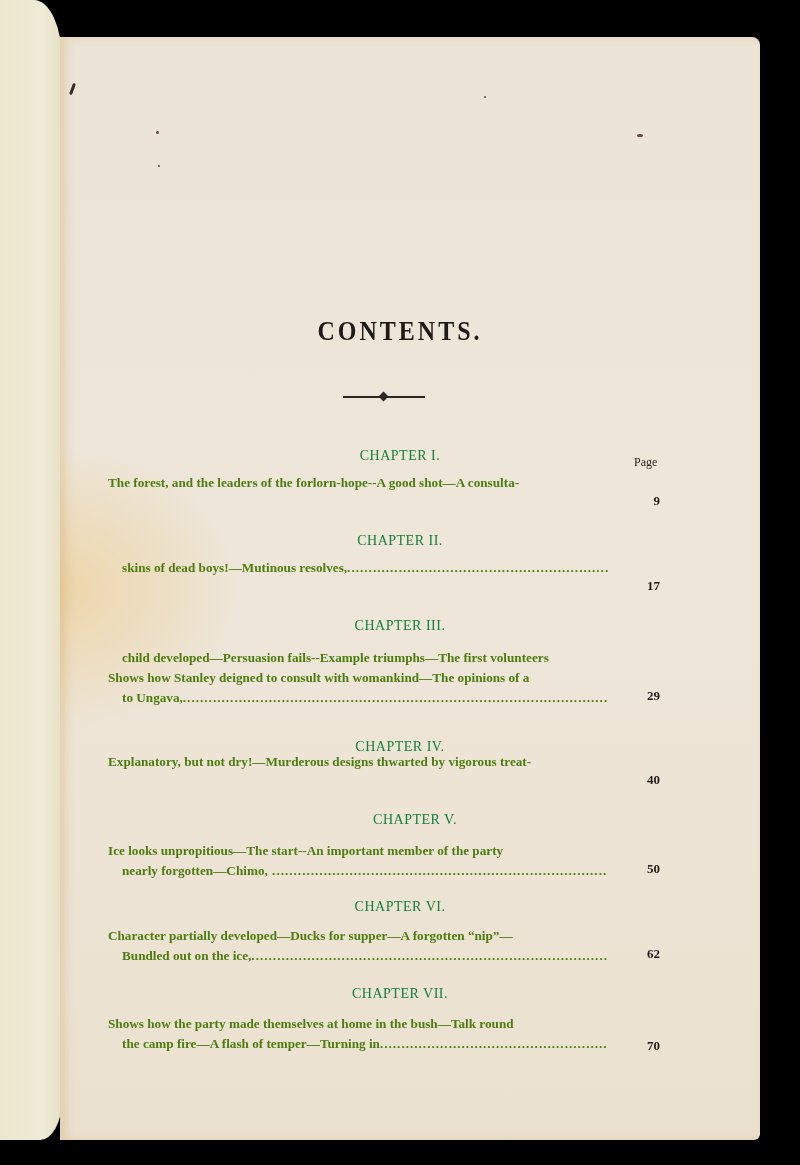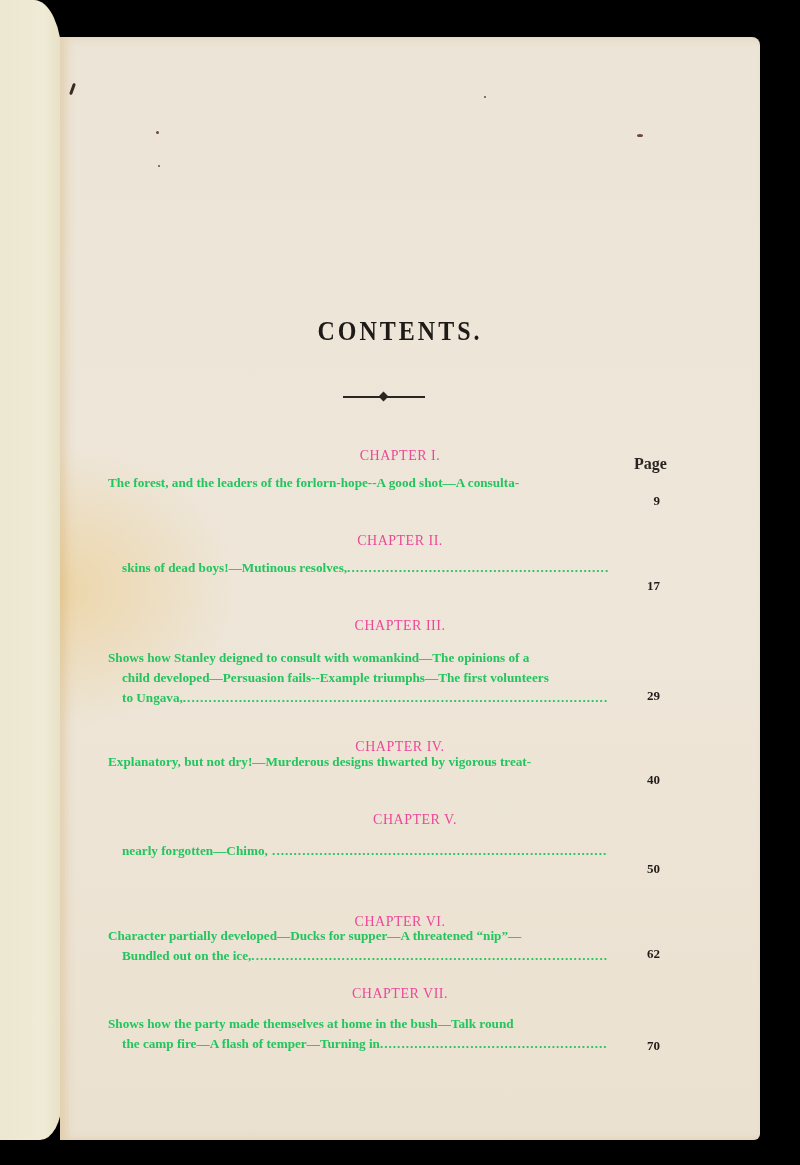--- a/index.html
+++ b/index.html
@@ -28,28 +28,28 @@
       font-size:24px; letter-spacing:3px; color:#1e1a17; font-weight:bold;
       transform:scaleY(1.15);
     }
     .ornament {
       position:absolute; left:343px; top:396px; width:82px; height:2px; background:#2a2522;
     }
     .ornament .dia {
       position:absolute; left:37px; top:-3px; width:7px; height:7px; background:#2a2522; transform:rotate(45deg);
     }
     .page-label {
-      position:absolute; left:634px; top:455px; font-size:16px; font-weight:bold; color:#2a2522;text-align:center;
+      position:absolute; left:634px; top:455px; font-size:12px; font-weight:normal; color:#2a2522;text-align:center;
     }
     .chapter-head {
-      position:absolute; left:0; right:0; text-align:center; font-size:14px; color:#ec4899;
+      position:absolute; left:0; right:0; text-align:center; font-size:14px; color:#15803d;
       letter-spacing:0.5px;
     }
     .entry {
-      position:absolute; left:108px; width:500px; font-size:13.2px; color:#22c55e;
+      position:absolute; left:108px; width:500px; font-size:13.2px; color:#4d7c0f;
       line-height:20px; font-weight:bold; font-stretch:condensed; text-align:justify;
     }
     .entry .line { display:block; white-space:nowrap; overflow:hidden; }
     .entry .indent { padding-left:14px; }
     .entry .dots { letter-spacing:1px; }
     .pnum {
       position:absolute; left:620px; width:40px; text-align:right; font-size:13px; font-weight:bold; color:#221d1a;
     }
   </style>
 </head>
@@ -78,41 +78,42 @@
 <div class="pnum" style="top:493px;">9</div>
 
 <div class="chapter-head" style="top:533px;">CHAPTER II.</div>
 <div class="entry" style="top:558px;">
   <span class="line indent"><span>skins of dead boys!—Mutinous resolves,</span><span class="dots">..........................................................................</span></span>
 </div>
 <div class="pnum" style="top:578px;">17</div>
 
 <div class="chapter-head" style="top:618px;">CHAPTER III.</div>
 <div class="entry" style="top:648px;">
+  <span class="line indent">child developed—Persuasion fails--Example triumphs—The first volunteers</span>
   <span class="line">Shows how Stanley deigned to consult with womankind—The opinions of a</span>
-  <span class="line indent">child developed—Persuasion fails--Example triumphs—The first volunteers</span>
   <span class="line indent"><span>to Ungava,</span><span class="dots">..................................................................................................................................</span></span>
 </div>
 <div class="pnum" style="top:688px;">29</div>
 
 <div class="chapter-head" style="top:723px;margin-top:16px;">CHAPTER IV.</div>
 <div class="entry" style="top:752px;">
   <span class="line">Explanatory, but not dry!—Murderous designs thwarted by vigorous treat-</span>
 </div>
 <div class="pnum" style="top:772px;">40</div>
 
 <div class="chapter-head" style="top:812px;margin-left:30px;">CHAPTER V.</div>
 <div class="entry" style="top:841px;">
+  <span class="line">Ice looks unpropitious—The start--An important member of the party</span>
   <span class="line indent"><span>nearly forgotten—Chimo,</span><span class="dots"> ...............................................................................</span></span>
 </div>
 <div class="pnum" style="top:861px;">50</div>
 
-<div class="chapter-head" style="top:899px;margin-top:15px;">CHAPTER VI.</div>
+<div class="chapter-head" style="top:899px;">CHAPTER VI.</div>
 <div class="entry" style="top:926px;">
-  <span class="line">Character partially developed—Ducks for supper—A threatened “nip”—</span>
+  <span class="line">Character partially developed—Ducks for supper—A forgotten “nip”—</span>
   <span class="line indent"><span>Bundled out on the ice,</span><span class="dots">...................................................................................................</span></span>
 </div>
 <div class="pnum" style="top:946px;">62</div>
 
 <div class="chapter-head" style="top:986px;">CHAPTER VII.</div>
 <div class="entry" style="top:1014px;">
   <span class="line">Shows how the party made themselves at home in the bush—Talk round</span>
   <span class="line indent"><span>the camp fire—A flash of temper—Turning in</span><span class="dots">........................................................</span></span>
 </div>
 <div class="pnum" style="top:1038px;">70</div>

